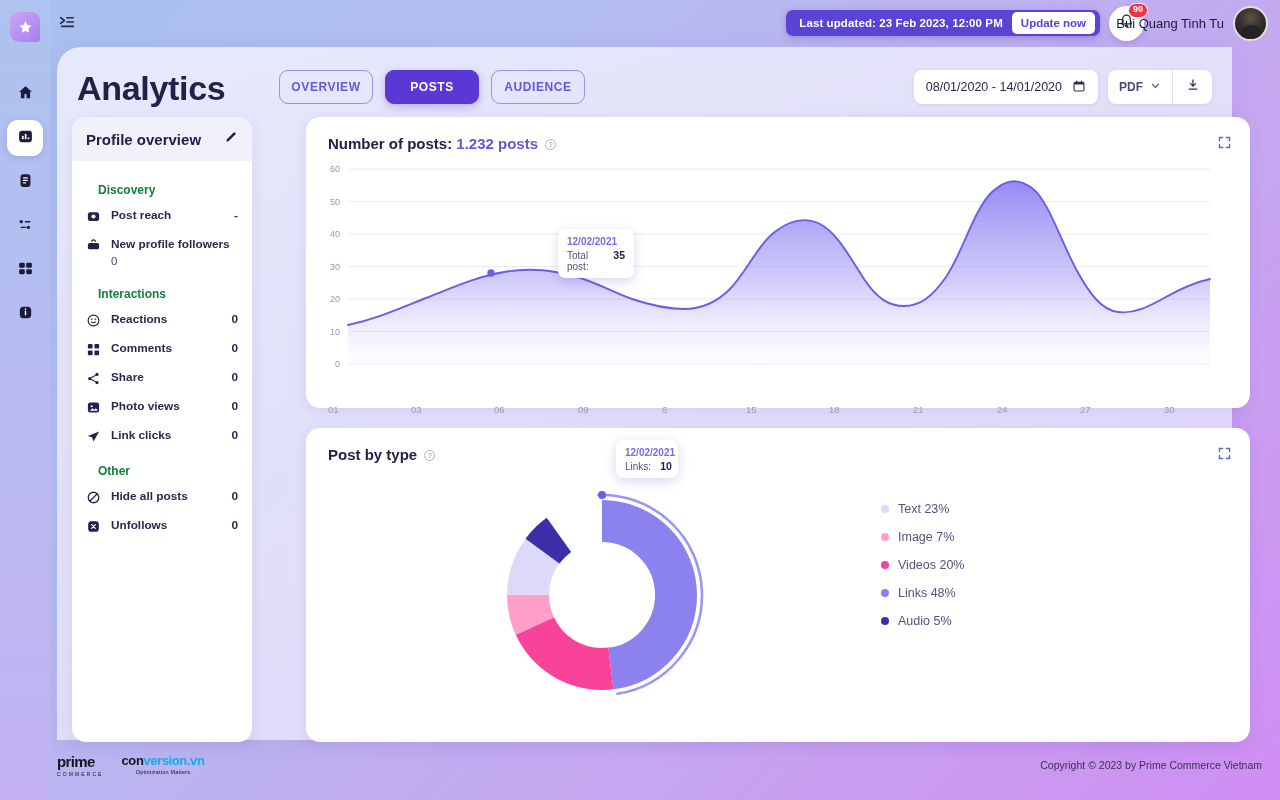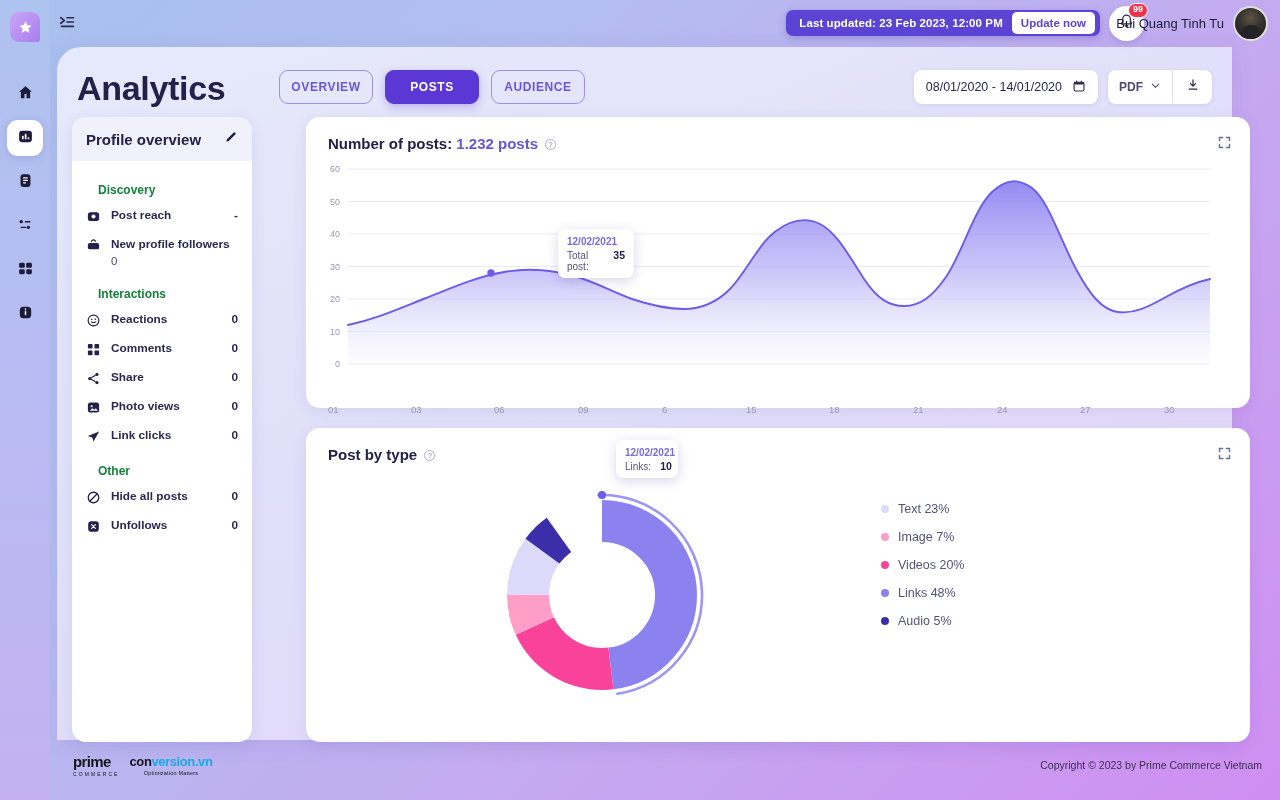--- a/index.html
+++ b/index.html
@@ -154,21 +154,21 @@
   .tip-key { font-size:10px; color:#55527a; font-weight:500; }
   .tip-val { font-size:10.5px; color:#23204a; font-weight:700; }
 
   .legend { position:absolute; left:575px; top:74px; display:flex; flex-direction:column; gap:14px; }
   .leg-item { display:flex; align-items:center; gap:9px; cursor:pointer; }
   .leg-dot { width:8px; height:8px; border-radius:50%; }
   .leg-label { font-size:12.5px; color:#55527a; }
 
   
   .footer { position:absolute; left:0; bottom:0; width:1280px; height:60px; z-index:2; }
-  .f-logos { position:absolute; left:73px; top:14px; display:flex; align-items:center; gap:10px; }
+  .f-logos { position:absolute; left:57px; top:14px; display:flex; align-items:flex-start; gap:18px; }
   .logo-prime { display:flex; flex-direction:column; }
   .logo-prime .nm { font-size:15px; font-weight:700; color:#17161c; letter-spacing:-.6px; line-height:1; }
   .logo-prime .sub { font-size:5px; letter-spacing:2.1px; color:#17161c; margin-top:2px; }
   .logo-conv { display:flex; flex-direction:column; align-items:center; }
   .logo-conv .nm { font-size:13px; font-weight:700; color:#18a9e8; letter-spacing:-.4px; line-height:1; }
   .logo-conv .nm b { color:#17161c; font-weight:700; }
   .logo-conv .sub { font-size:5.5px; color:#17161c; margin-top:2px; letter-spacing:.2px; }
   .copyright { position:absolute; right:18px; top:19px; font-size:10.5px; color:#3a2f55; }
 </style>
 </head>

